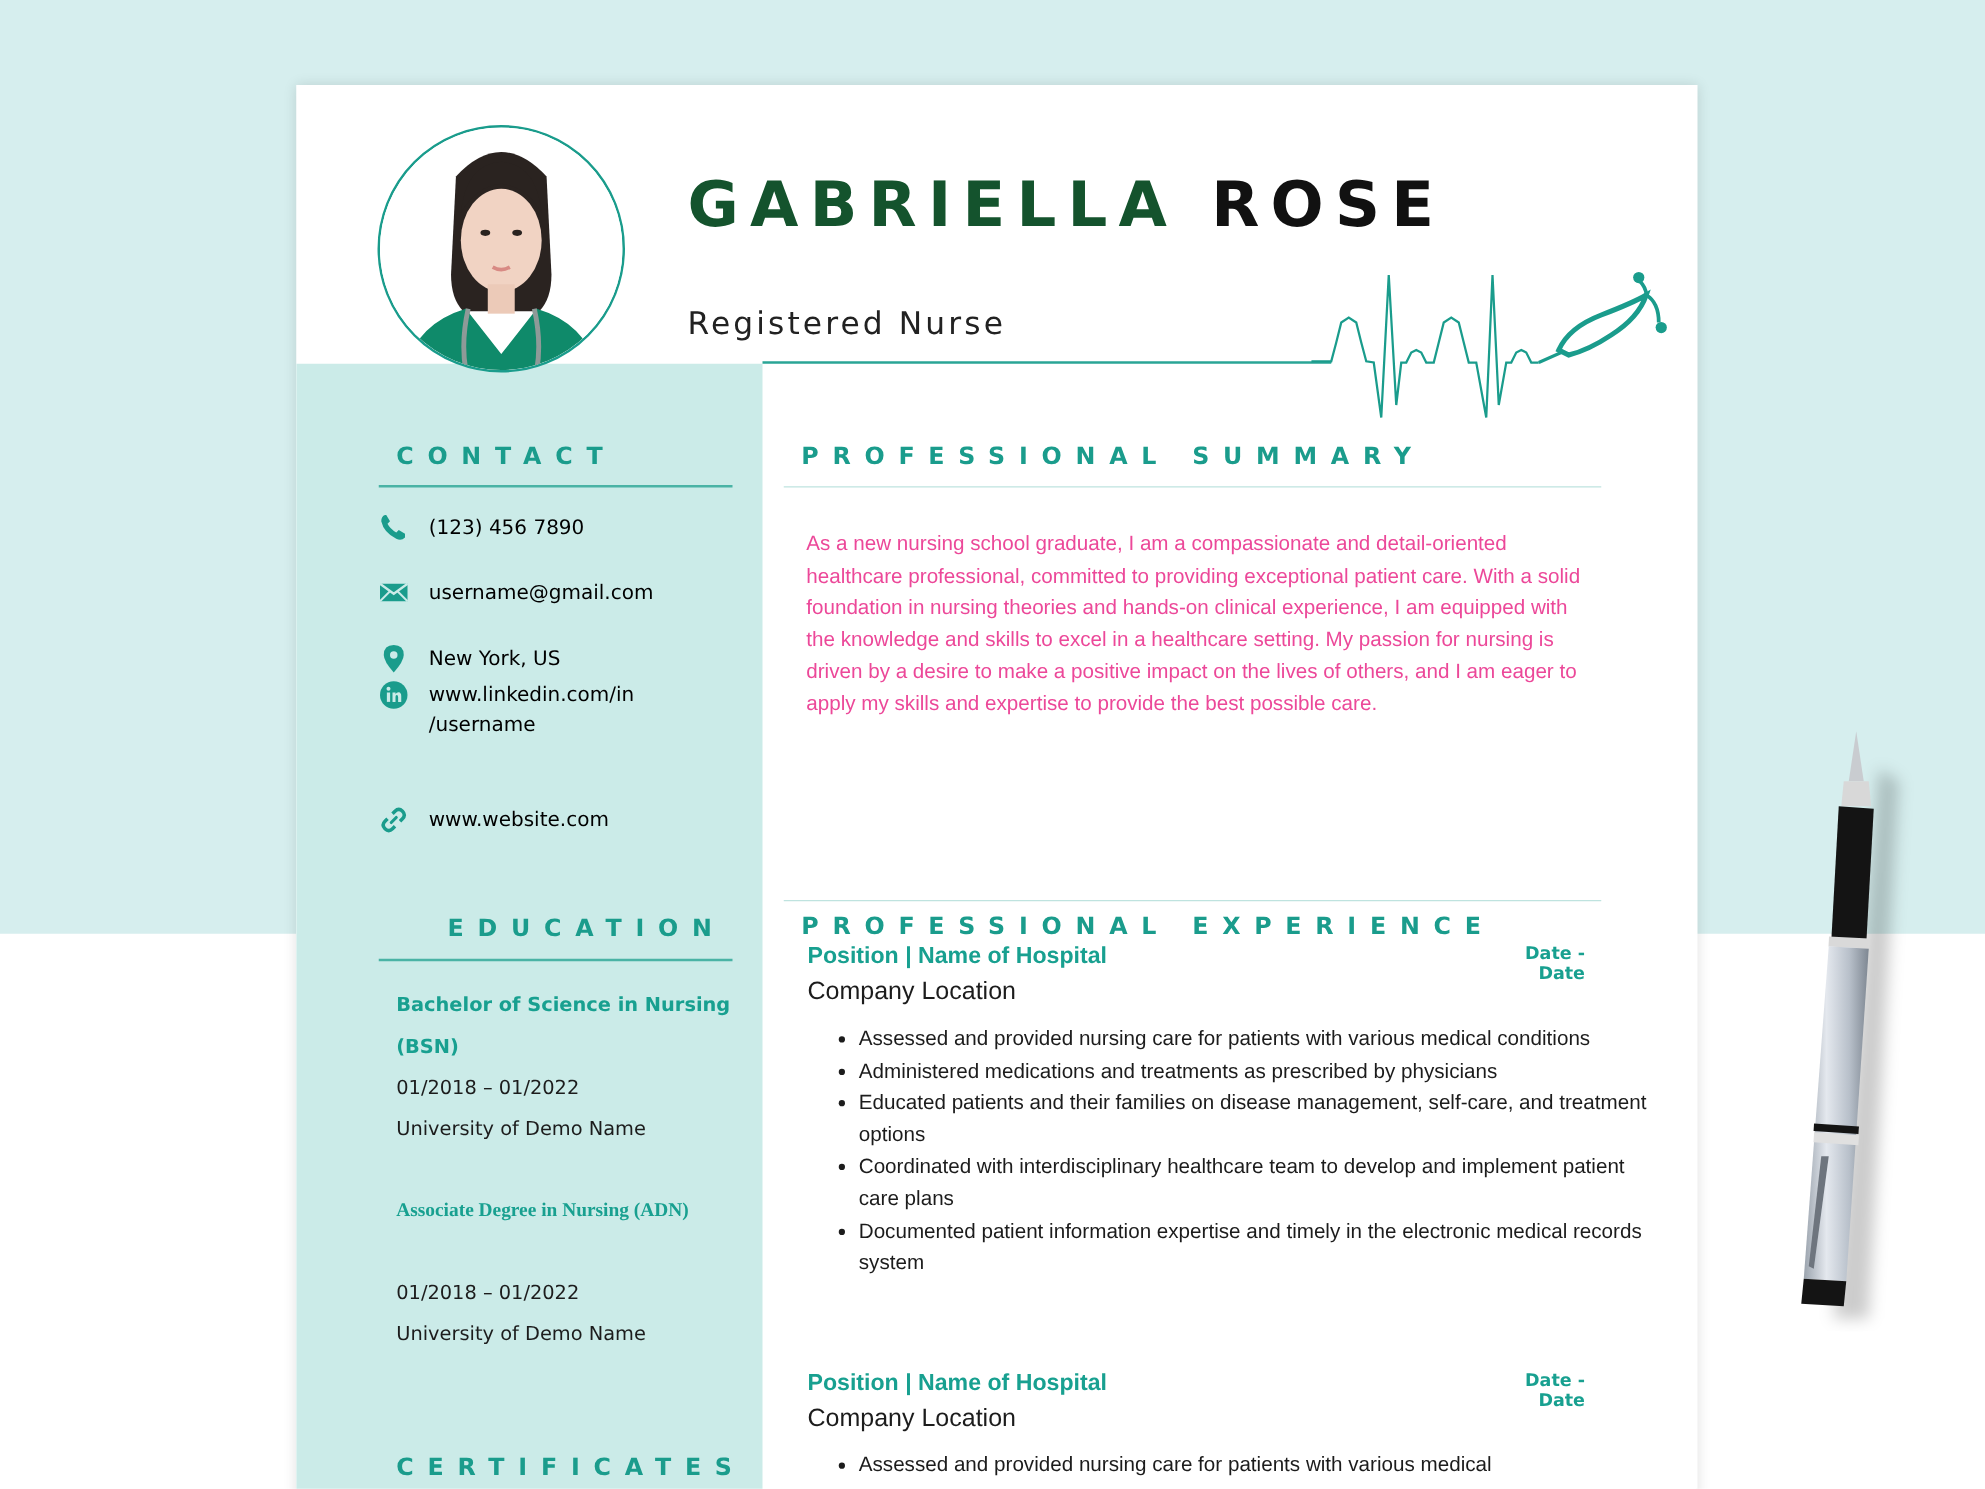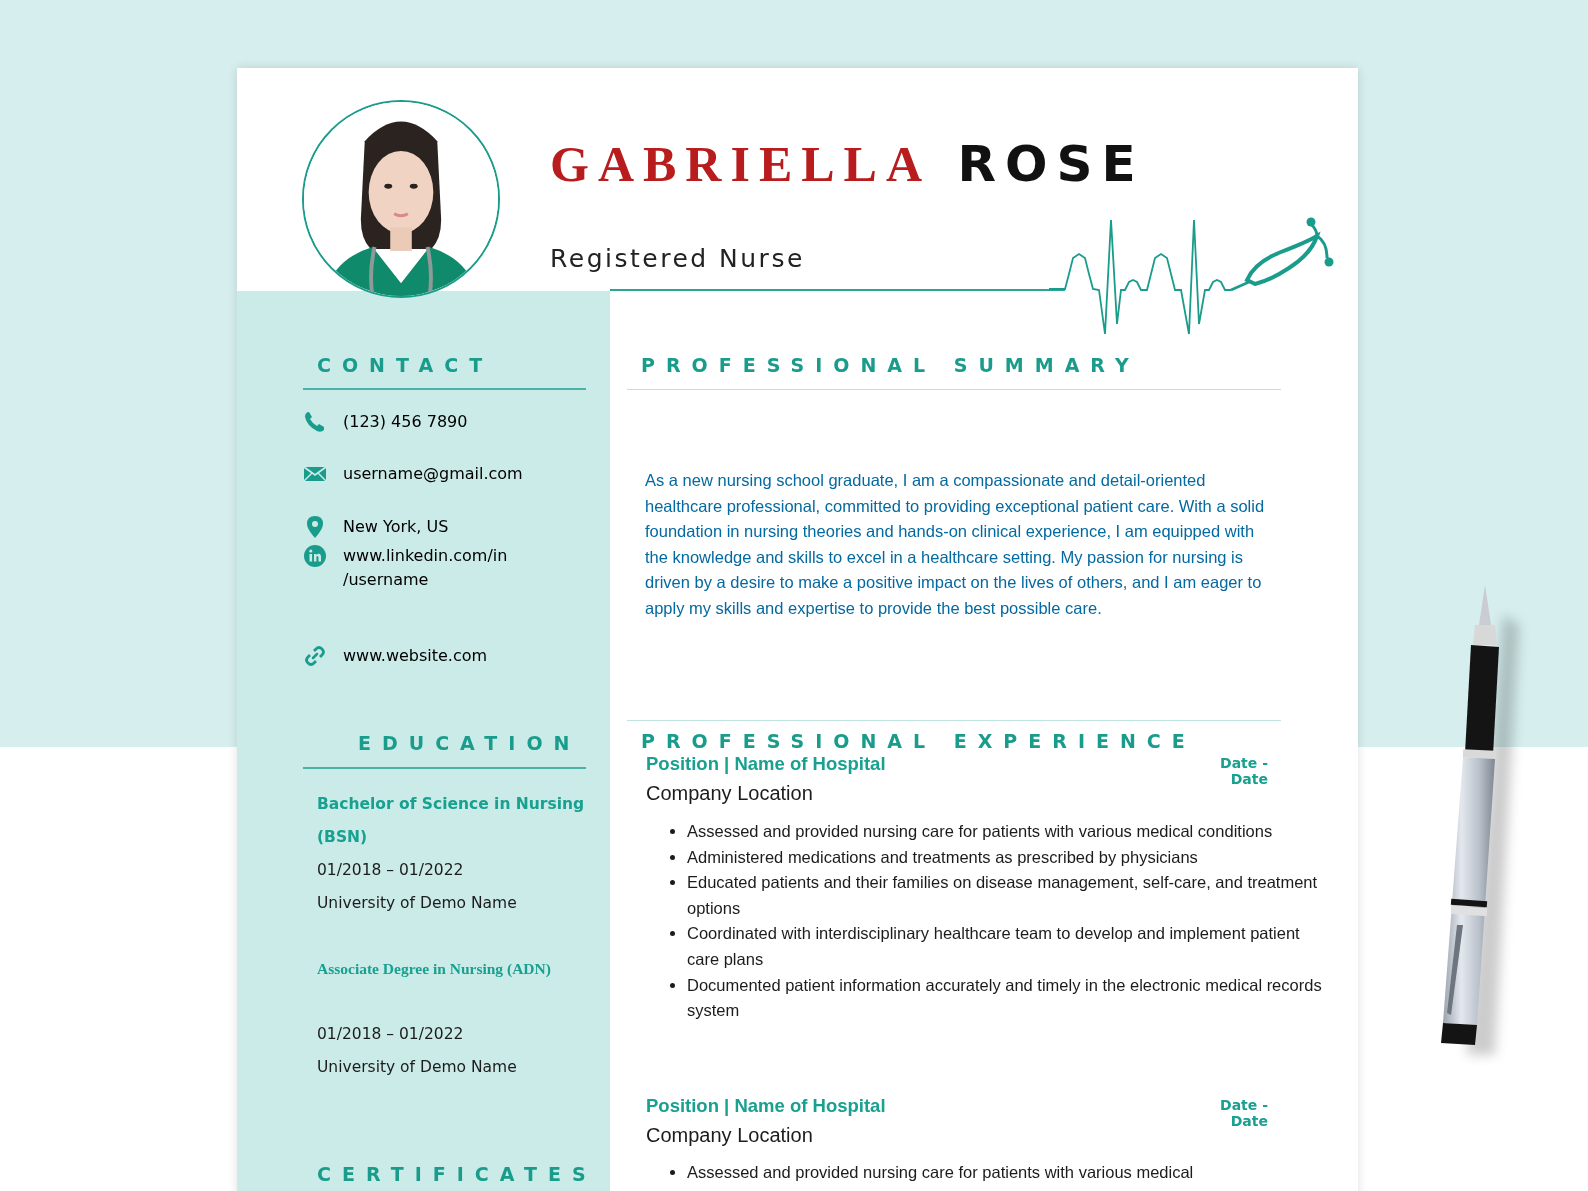--- a/index.html
+++ b/index.html
@@ -23,21 +23,21 @@
     position:absolute; left:65px; top:32px; width:198px; height:198px;
     border:2px solid #1a9c8c; border-radius:50%; background:#ffffff; overflow:hidden;
     box-sizing:border-box;
   }
   .photo-ring svg { width:100%; height:100%; display:block; }
   .name {
     position:absolute; left:313px; top:66px;
     font-family:"DejaVu Sans", sans-serif; font-weight:bold;
     font-size:50px; letter-spacing:9px; line-height:60px; white-space:nowrap;
   }
-  .name .first { color:#b91c1c;font-family:Liberation Serif, serif; }
+  .name .first { color:#14532d; }
   .name .last { color:#111111; }
   .job-title {
     position:absolute; left:313px; top:148px;
     font-family:"DejaVu Sans", sans-serif; font-size:25px; letter-spacing:2.5px; color:#222;margin-top:28px;
   }
   .header-rule {
     position:absolute; left:373px; top:221px; width:455px; height:2px; background:#2aa596;
   }
   .ekg { position:absolute; left:812px; top:146px; width:290px; height:140px; }
 
@@ -51,22 +51,22 @@
   .contact-row .txt { font-size:16px; color:#000000; line-height:24px; width:200px; }
   .edu-title { position:absolute; left:80px; font-weight:bold; font-size:15.5px; color:#18a090; line-height:33px; width:270px; }
   .edu-line { position:absolute; left:80px; font-size:15.5px; color:#1c1c1c; }
 
   .main-heading {
     position:absolute; left:404px; font-weight:bold; font-size:19px; letter-spacing:11px; color:#1a9c8c; white-space:nowrap;
   }
   .main-rule { position:absolute; left:390px; width:654px; height:1px; background:#bfe3df; }
   .summary {
     position:absolute; left:408px; top:355px; width:625px;
-    font-size:15.3px; line-height:25.6px; color:#0369a1;
-    font-family:"Liberation Sans", sans-serif; font-size:16.5px;margin-top:45px;
+    font-size:15.3px; line-height:25.6px; color:#ec4899;
+    font-family:"Liberation Sans", sans-serif; font-size:16.5px;
   }
   .job-pos {
     position:absolute; left:409px; font-weight:bold; font-size:17px; color:#18a090;
     font-family:"Liberation Sans", sans-serif; font-size:18.5px;
   }
   .job-date { position:absolute; left:945px; width:86px; text-align:right; font-weight:bold; font-size:14px; color:#18a090; }
   .job-loc { position:absolute; left:409px; font-size:20px; color:#1c1c1c; font-family:"Liberation Sans", sans-serif; }
   .bullets {
     position:absolute; left:409px; width:640px; margin:0; padding-left:41px;
     font-family:"Liberation Sans", sans-serif; font-size:16.5px; line-height:25.6px; color:#1c1c1c;
@@ -182,21 +182,21 @@
   <div class="main-rule" style="top:652px;"></div>
 
   <div class="job-pos" style="top:685px;">Position | Name of Hospital</div>
   <div class="job-date" style="top:687px;">Date - Date</div>
   <div class="job-loc" style="top:714px;">Company Location</div>
   <ul class="bullets" style="top:751px;">
     <li>Assessed and provided nursing care for patients with various medical conditions</li>
     <li>Administered medications and treatments as prescribed by physicians</li>
     <li>Educated patients and their families on disease management, self-care, and treatment options</li>
     <li>Coordinated with interdisciplinary healthcare team to develop and implement patient care plans</li>
-    <li>Documented patient information accurately and timely in the electronic medical records system</li>
+    <li>Documented patient information expertise and timely in the electronic medical records system</li>
   </ul>
 
   <div class="job-pos" style="top:1027px;">Position | Name of Hospital</div>
   <div class="job-date" style="top:1029px;">Date - Date</div>
   <div class="job-loc" style="top:1056px;">Company Location</div>
   <ul class="bullets" style="top:1092px;">
     <li>Assessed and provided nursing care for patients with various medical</li>
   </ul>
 </div>
 

